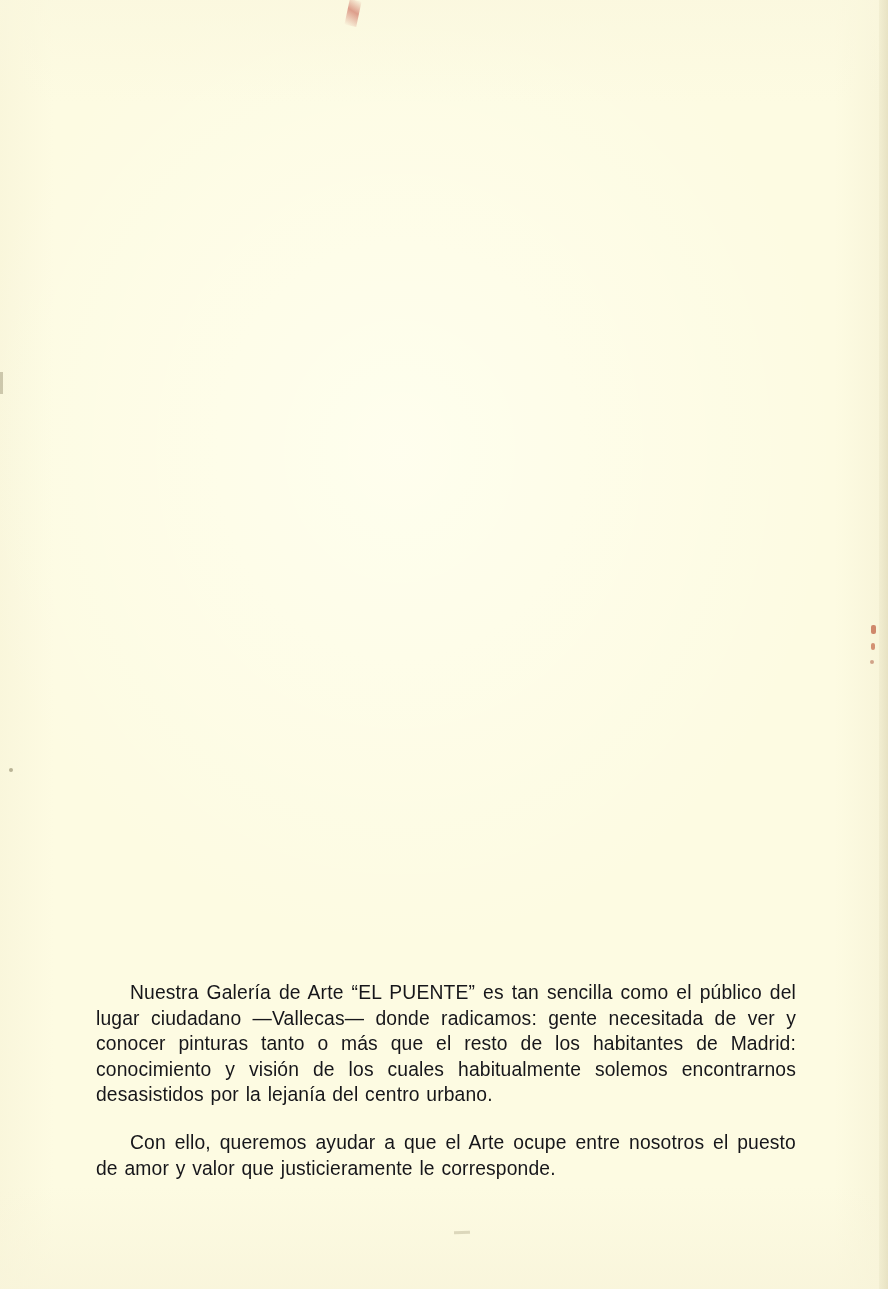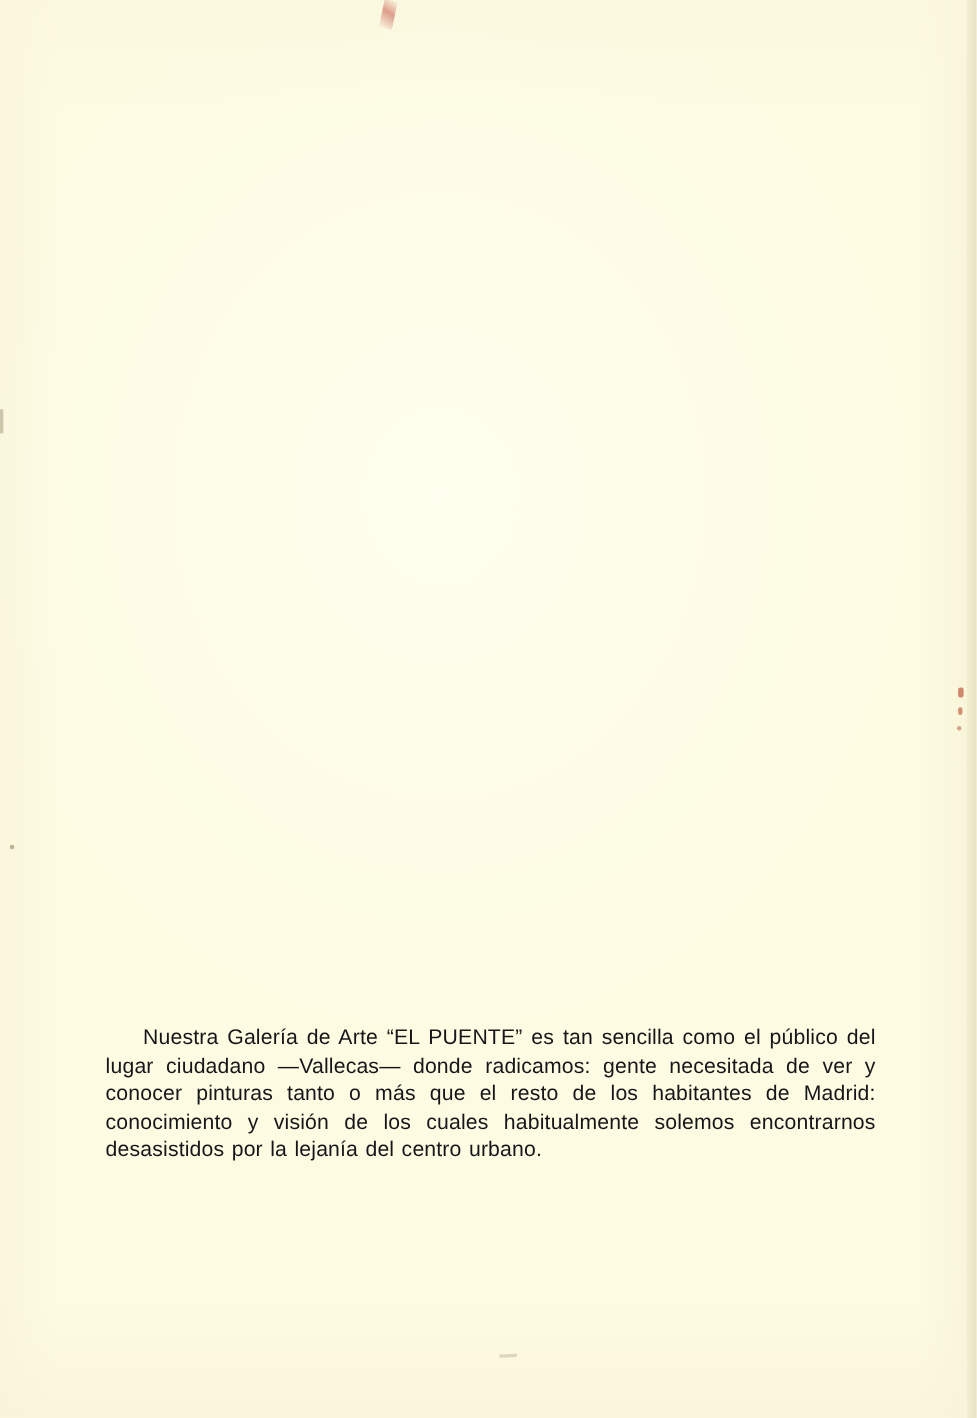--- a/index.html
+++ b/index.html
@@ -85,21 +85,21 @@
   .mark-corner-tr {
     left: 879px; top: 0px;
     width: 9px; height: 1289px;
     background: linear-gradient(90deg, rgba(236,231,200,0.5), rgba(226,220,188,0.75));
   }
 
   
   .text-block {
     position: absolute;
     left: 96px;
-    top: 931px;
+    top: 980px;
     width: 700px;
   }
   .para {
     margin: 0;
     color: #16161a;
     font-family: "Liberation Sans", sans-serif;
     font-size: 19.3px;
     line-height: 25.6px;
     text-align: justify;
     letter-spacing: 0.15px;
@@ -128,15 +128,16 @@
   <div class="mark mark-scratch-top"></div>
   <div class="mark mark-left-1"></div>
   <div class="mark mark-left-2"></div>
   <div class="mark mark-right-1"></div>
   <div class="mark mark-right-2"></div>
   <div class="mark mark-right-3"></div>
   <div class="mark mark-bottom-1"></div>
 
   <div class="text-block">
     <p class="para para-1"><span class="indent"></span><span>Nuestra Galería de Arte “EL PUENTE” es tan sencilla como el público del lugar ciudadano —Vallecas— donde radicamos: gente necesitada de ver y conocer pinturas tanto o más que el resto de los habitantes de Madrid: conocimiento y visión de los cuales habitualmente solemos encontrarnos desasistidos por la lejanía del centro urbano.</span></p>
+    <p class="para para-2"><span class="indent"></span><span>Con ello, queremos ayudar a que el Arte ocupe entre nosotros el puesto de amor y valor que justicieramente le corresponde.</span></p>
   </div>
 
 </div>
 
 </body></html>

